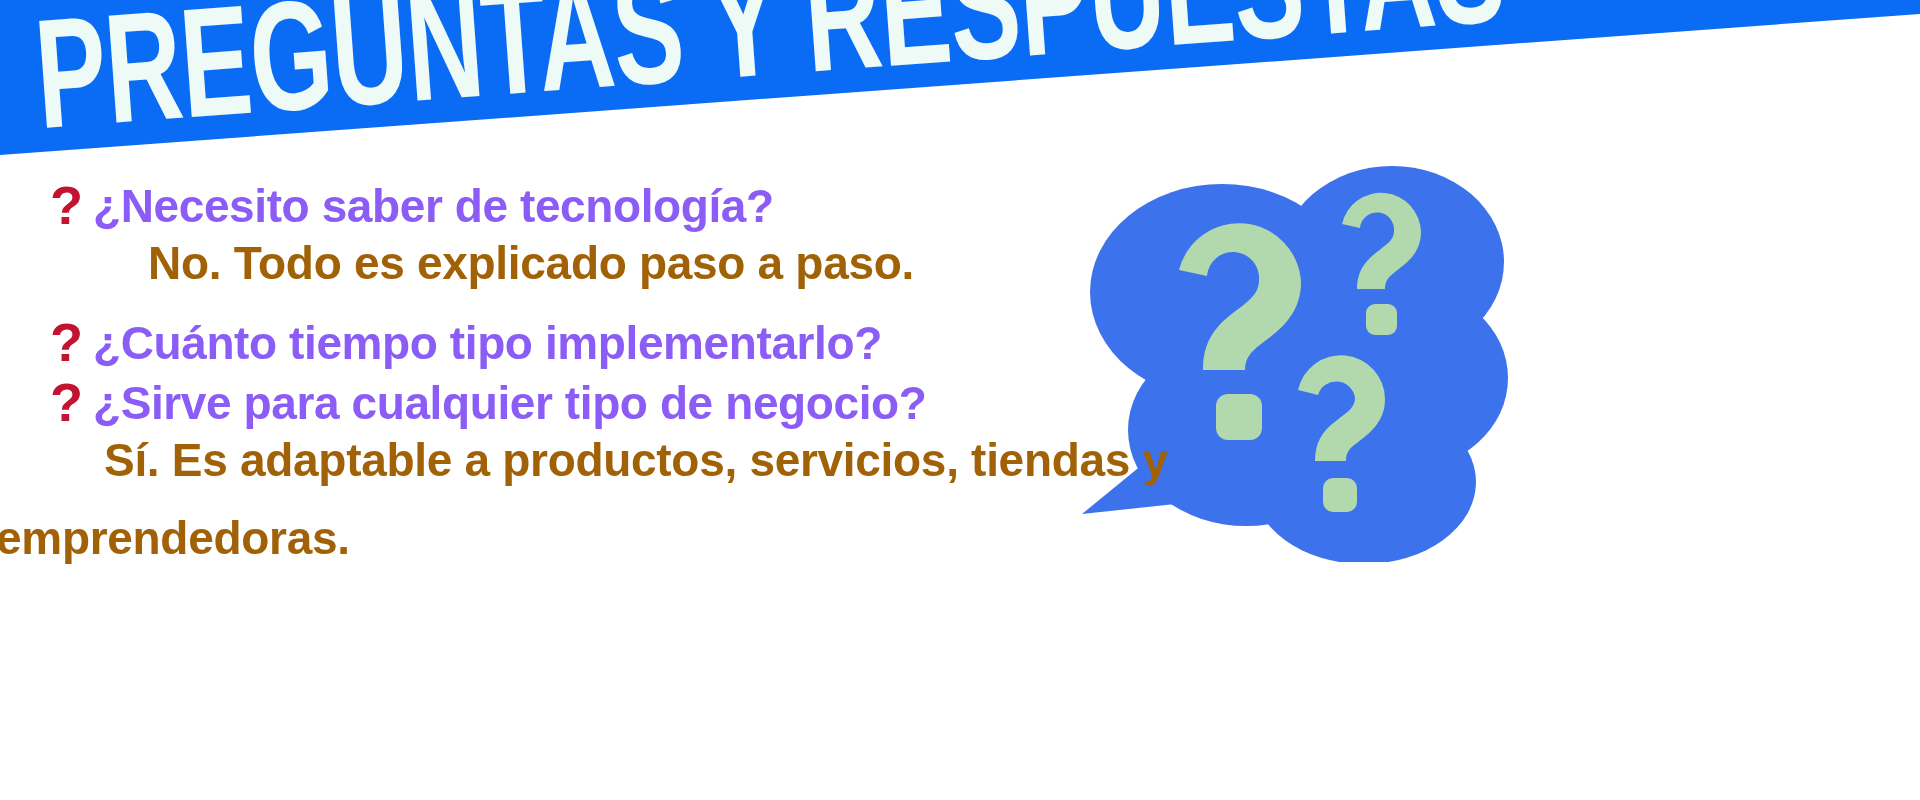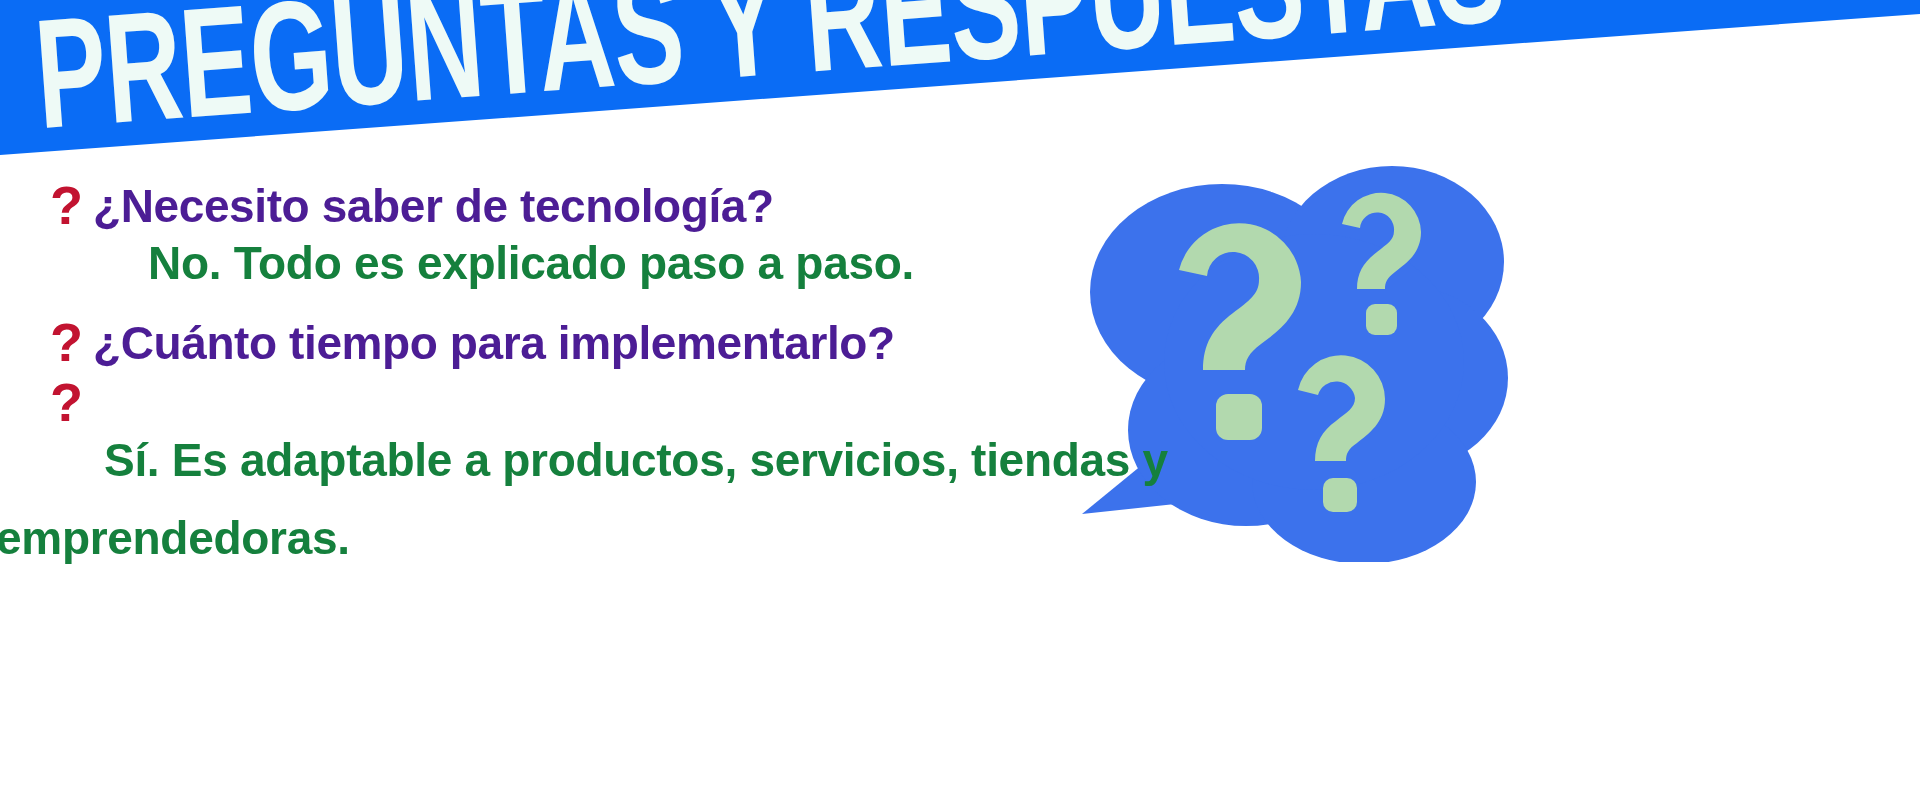--- a/index.html
+++ b/index.html
@@ -73,35 +73,35 @@
     color: #c21330;
     font-family: "Liberation Sans", sans-serif;
     font-weight: bold;
     font-size: 54px;
     line-height: 1;
     flex: 0 0 auto;
     margin-right: 10px;
     transform: translateY(2px);
   }
   .question-text {
-    color: #4c1d95;
+    color: #8b5cf6;
     font-family: "Liberation Sans", sans-serif;
     font-weight: bold;
     font-size: 46px;
     line-height: 1.05;
     letter-spacing: -0.4px;
     white-space: nowrap;
   }
 
   .answer-row {
     padding-left: 148px;
     margin-bottom: 22px;
   }
   .answer-text {
-    color: #15803d;
+    color: #a16207;
     font-family: "Liberation Sans", sans-serif;
     font-weight: bold;
     font-size: 46px;
     line-height: 1.18;
     letter-spacing: -0.3px;
   }
   .answer-row.wrap {
     padding-left: 104px;
     width: 1340px;
   }
@@ -195,27 +195,28 @@
         <span class="question-text">¿Necesito saber de tecnología?</span>
       </div>
       <div class="answer-row">
         <span class="answer-text">No. Todo es explicado paso a paso.</span>
       </div>
     </div>
 
     <div class="qa-block">
       <div class="question-row">
         <span class="q-mark">?</span>
-        <span class="question-text">¿Cuánto tiempo para implementarlo?</span>
+        <span class="question-text">¿Cuánto tiempo tipo implementarlo?</span>
       </div>
     </div>
 
     <div class="qa-block">
       <div class="question-row">
         <span class="q-mark">?</span>
+        <span class="question-text">¿Sirve para cualquier tipo de negocio?</span>
       </div>
       <div class="answer-row wrap">
         <span class="answer-text">
           <span>Sí. Es adaptable a productos, servicios, tiendas y</span>
           <span class="cont">emprendedoras.</span>
         </span>
       </div>
     </div>
 
   </div>

